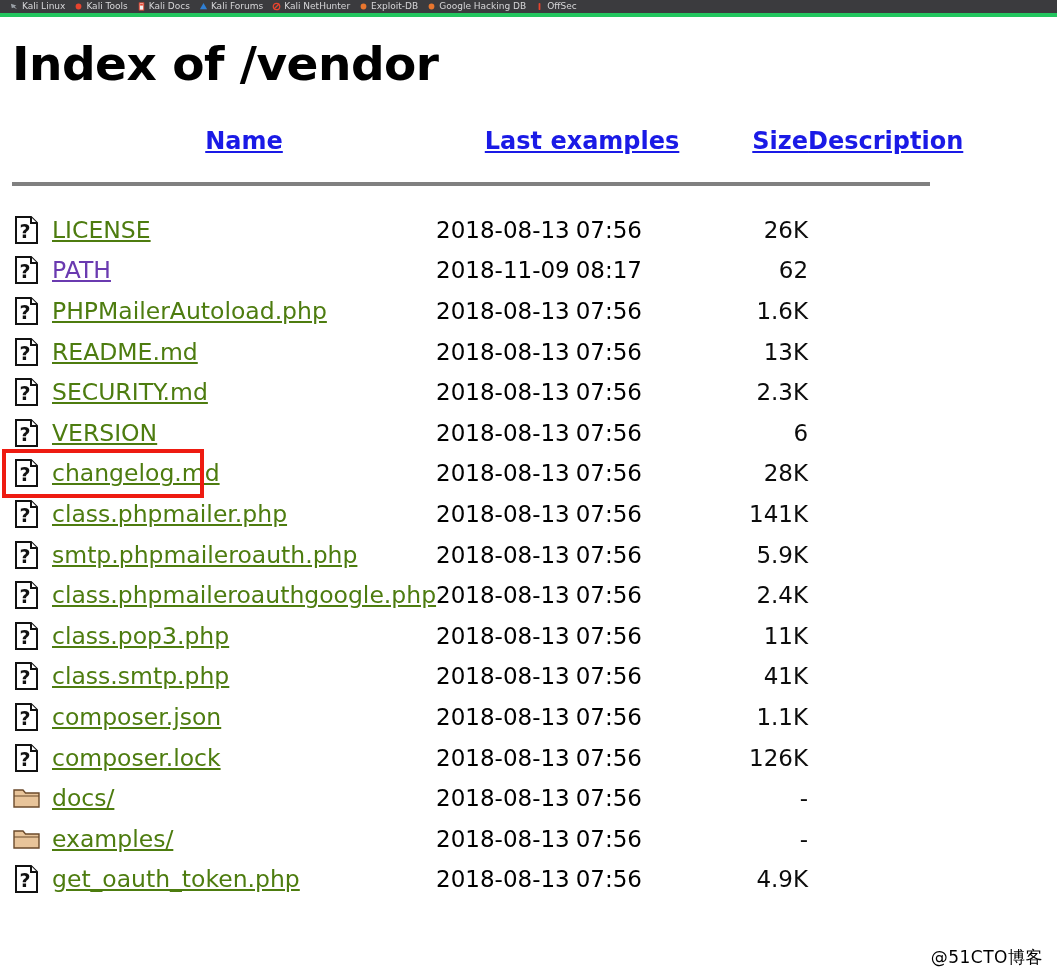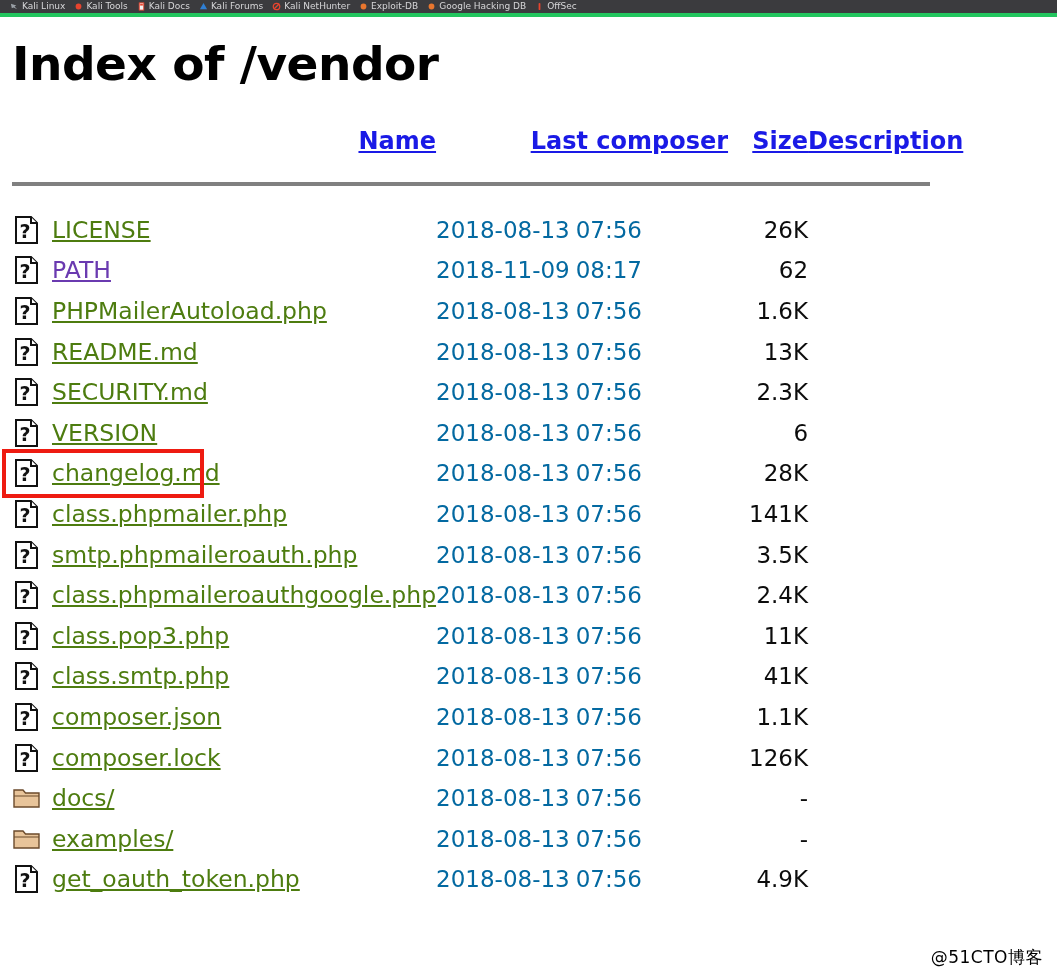--- a/index.html
+++ b/index.html
@@ -74,21 +74,21 @@
     top: 110px;
     width: 1030px;
   }
 
   table.idx {
     border-collapse: collapse;
     font-size: 23px;
     font-family: "DejaVu Sans", "Liberation Sans", sans-serif;
   }
   table.idx th {
-    text-align: right;
+    text-align: center;
     padding: 0 0 14px 0;
     font-weight: normal;
   }
   table.idx th a {
     color: #1a1ae6;
     font-weight: bold;
     text-decoration: underline;
     font-size: 24px;
   }
   table.idx tr.sep-row td {
@@ -101,21 +101,21 @@
     margin: 0 0 10px 0;
   }
   table.idx td {
     padding: 0;
     vertical-align: middle;
     white-space: nowrap;
     height: 40.6px;
   }
   td.c-icon { width: 40px; padding-left: 2px; }
   td.c-name { padding-right: 10px; }
-  td.c-date { text-align: left; font-size: 23px; color: #0369a1; padding-right: 12px; }
+  td.c-date { text-align: left; font-size: 23px; color: #000000; padding-right: 12px; }
   td.c-size { text-align: right; font-size: 23px; color: #0c0c0c; width: 78px; }
   td.c-desc { }
 
   td.c-name a {
     font-size: 23.5px;
     text-decoration: underline;
     white-space: nowrap;
   }
   a.link-blue { color: #4d7c0f; }
   a.link-visited { color: #6a3ab0; }
@@ -224,21 +224,21 @@
 
   <div id="listing">
     <table class="idx">
       <thead>
         <tr>
           <th style="width:40px"></th>
           <th style="width:268px">
             <a href="#">Name</a>
           </th>
           <th style="width:292px">
-            <a href="#">Last composer</a>
+            <a href="#">Last examples</a>
           </th>
           <th style="width:80px;text-align:right">
             <a href="#">Size</a>
           </th>
           <th>
             <a href="#">Description</a>
           </th>
         </tr>
         <tr class="sep-row">
           <td colspan="5">
@@ -354,21 +354,21 @@
           <tr>
             <td class="c-icon">
               <svg class="icn" width="30" height="30" viewBox="0 0 30 30">
                 <path d="M4 2 L19 2 L25 8 L25 28 L4 28 Z" fill="#ffffff" stroke="#111" stroke-width="2"></path>
                 <path d="M19 2 L19 8 L25 8" fill="#ffffff" stroke="#111" stroke-width="2"></path>
                 <text x="13" y="23" font-family="DejaVu Sans, sans-serif" font-size="19" font-weight="bold" fill="#111" text-anchor="middle">?</text>
               </svg>
             </td>
             <td class="c-name"><a href="#" class="link-blue">smtp.phpmaileroauth.php</a></td>
             <td class="c-date"><span>2018-08-13</span><span style="margin-left: 6px;">07:56</span></td>
-            <td class="c-size">3.5K</td>
+            <td class="c-size">5.9K</td>
             <td class="c-desc"></td>
           </tr>
           <tr>
             <td class="c-icon">
               <svg class="icn" width="30" height="30" viewBox="0 0 30 30">
                 <path d="M4 2 L19 2 L25 8 L25 28 L4 28 Z" fill="#ffffff" stroke="#111" stroke-width="2"></path>
                 <path d="M19 2 L19 8 L25 8" fill="#ffffff" stroke="#111" stroke-width="2"></path>
                 <text x="13" y="23" font-family="DejaVu Sans, sans-serif" font-size="19" font-weight="bold" fill="#111" text-anchor="middle">?</text>
               </svg>
             </td>

